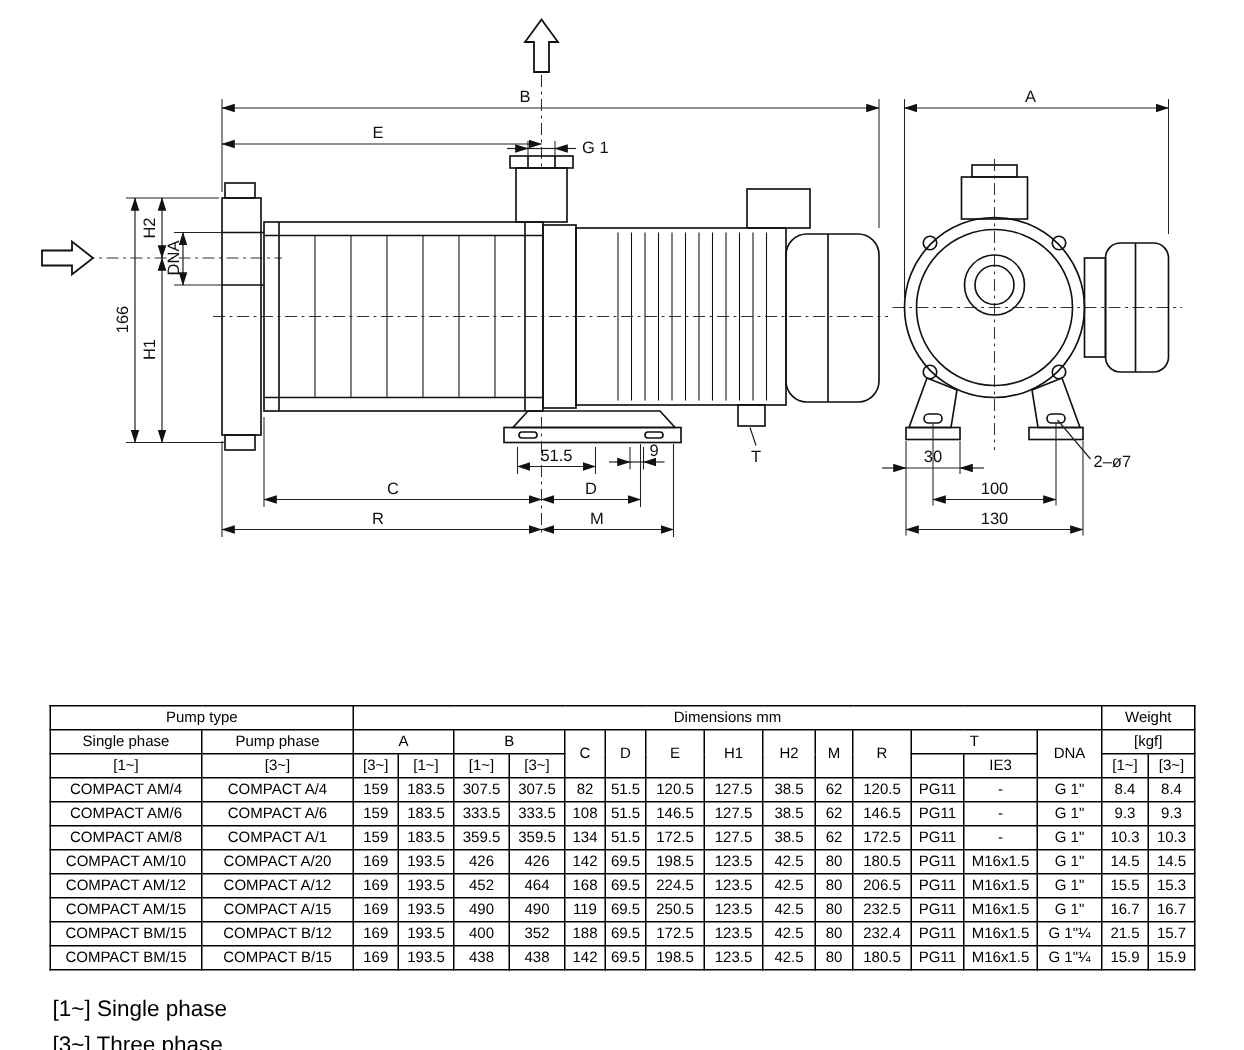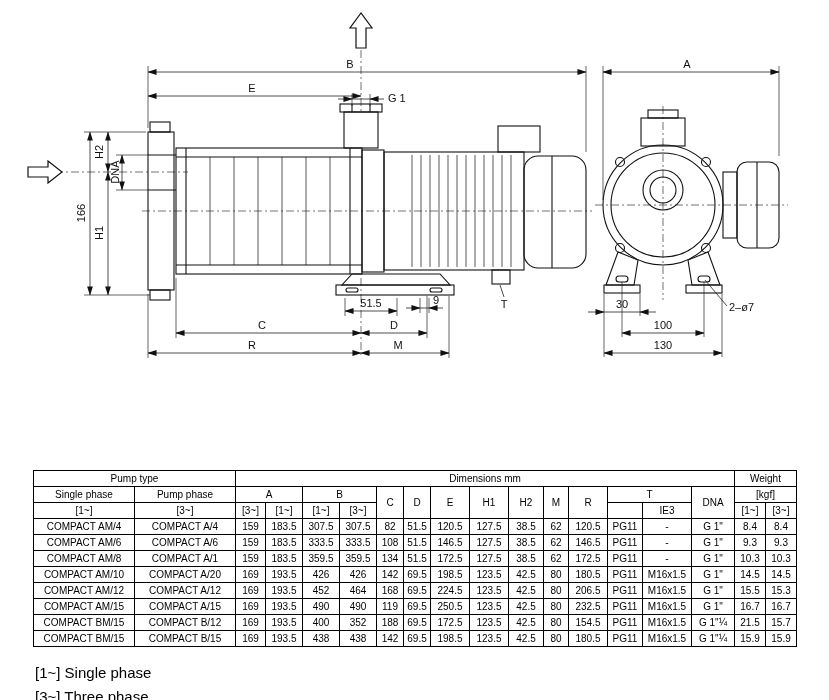--- a/index.html
+++ b/index.html
@@ -335,21 +335,21 @@
         <td>169</td>
         <td>193.5</td>
         <td>400</td>
         <td>352</td>
         <td>188</td>
         <td>69.5</td>
         <td>172.5</td>
         <td>123.5</td>
         <td>42.5</td>
         <td>80</td>
-        <td>154.5</td>
+        <td>232.4</td>
         <td>PG11</td>
         <td>M16x1.5</td>
         <td>G 1"¼</td>
         <td>21.5</td>
         <td>15.7</td>
       </tr>
       <tr>
         <td>COMPACT BM/15</td>
         <td>COMPACT B/15</td>
         <td>169</td>

